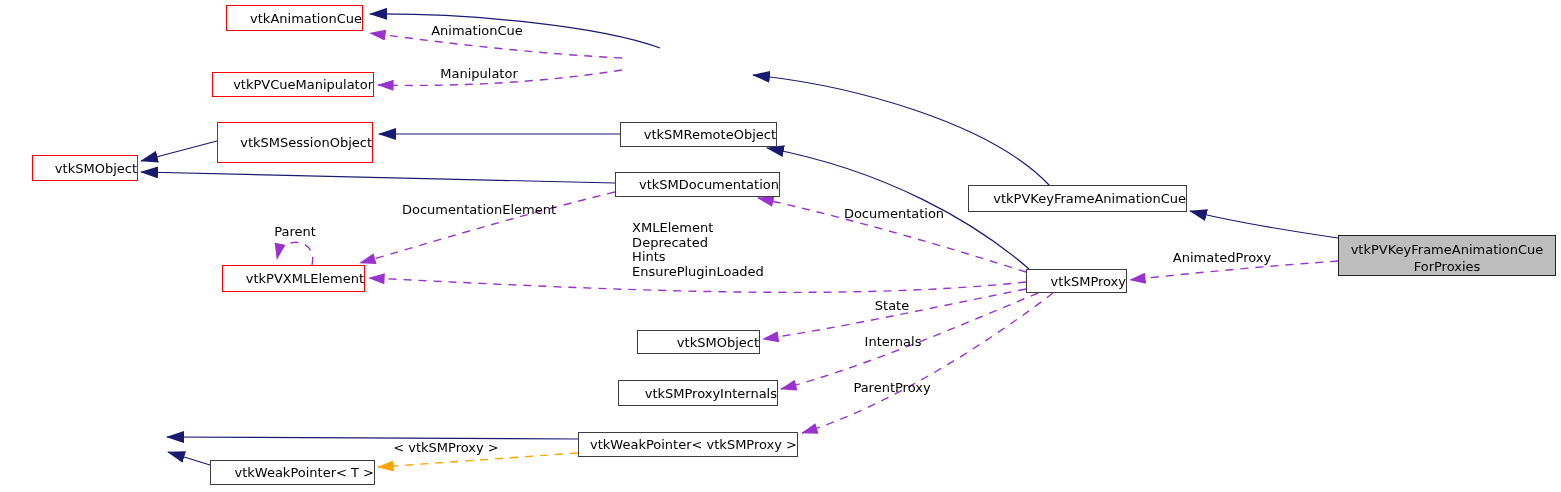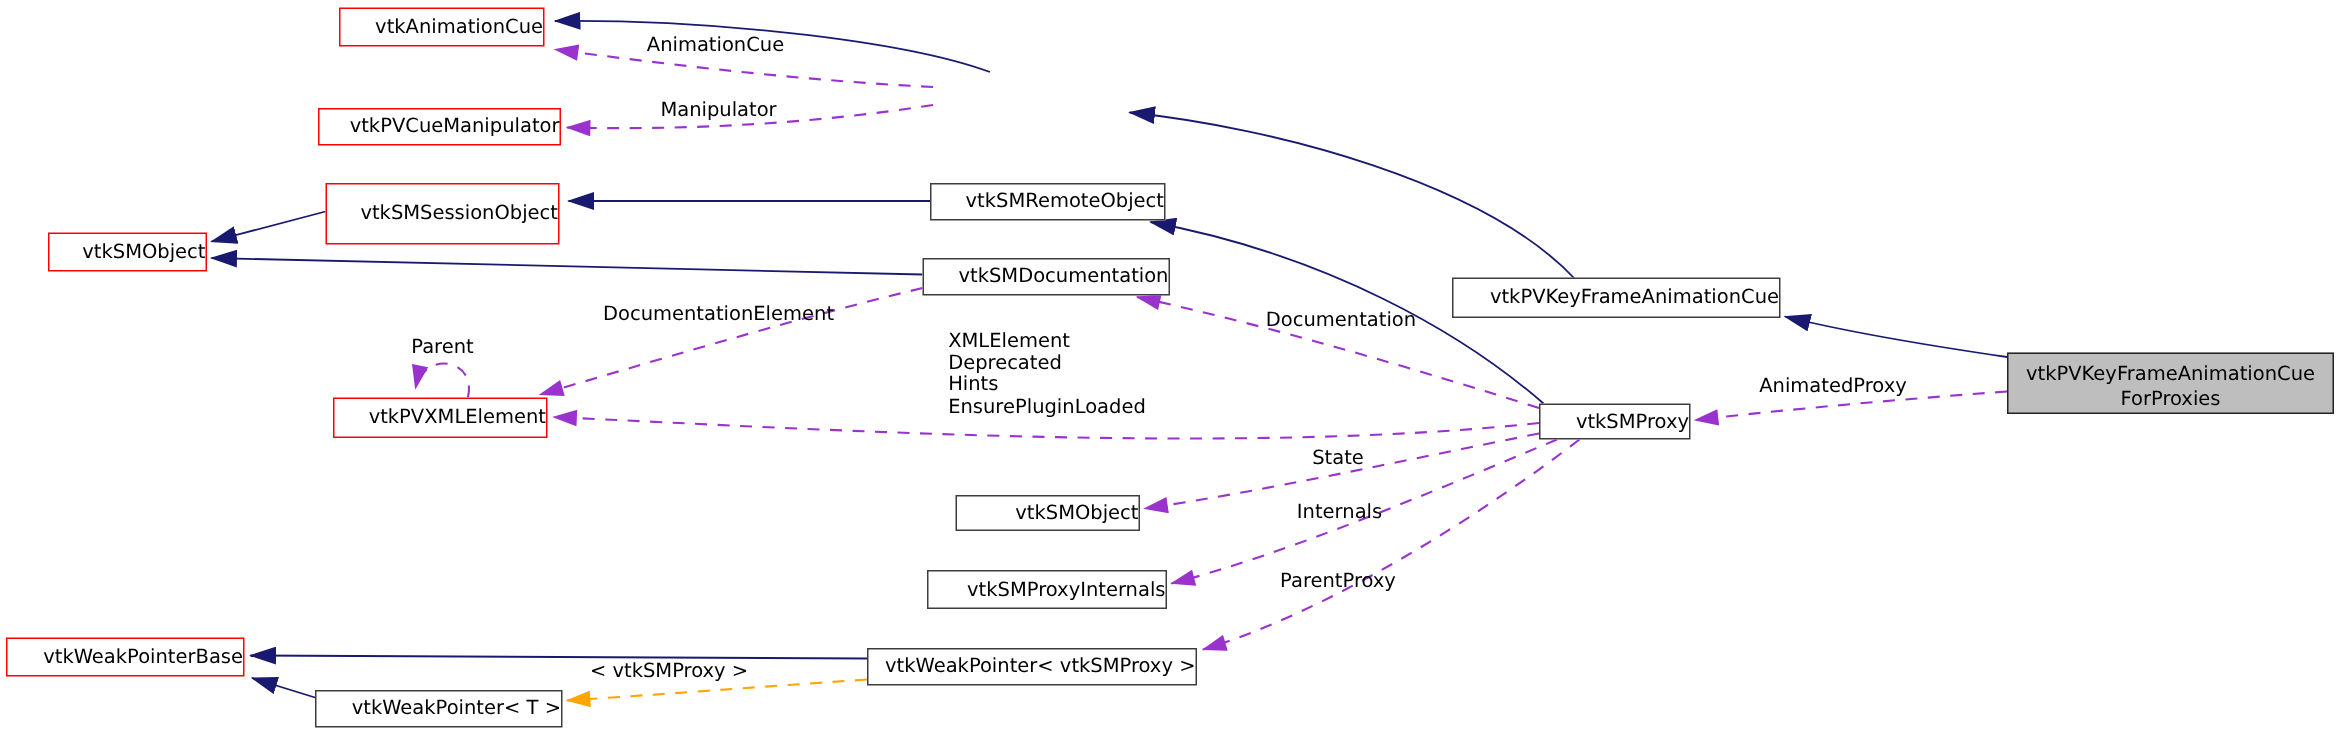--- a/index.html
+++ b/index.html
@@ -94,23 +94,20 @@
   </div>
   <div class="node red" style="left:217px;top:122px;width:156px;height:41px;">
     <span>vtkSMSessionObject</span>
   </div>
   <div class="node red" style="left:32px;top:155px;width:106px;height:26px;">
     <span>vtkSMObject</span>
   </div>
   <div class="node red" style="left:222px;top:265px;width:143px;height:27px;">
     <span>vtkPVXMLElement</span>
   </div>
-  <div class="node red" style="left:4px;top:425px;width:159px;height:26px;">
-    <span>vtkWeakPointerBase</span>
-  </div>
   <div class="node dark" style="left:210px;top:460px;width:165px;height:25px;">
     <span>vtkWeakPointer&lt; T &gt;</span>
   </div>
   <div class="node dark" style="left:620px;top:122px;width:157px;height:25px;">
     <span>vtkSMRemoteObject</span>
   </div>
   <div class="node dark" style="left:615px;top:172px;width:165px;height:25px;">
     <span>vtkSMDocumentation</span>
   </div>
   <div class="node dark" style="left:637px;top:330px;width:123px;height:24px;">

